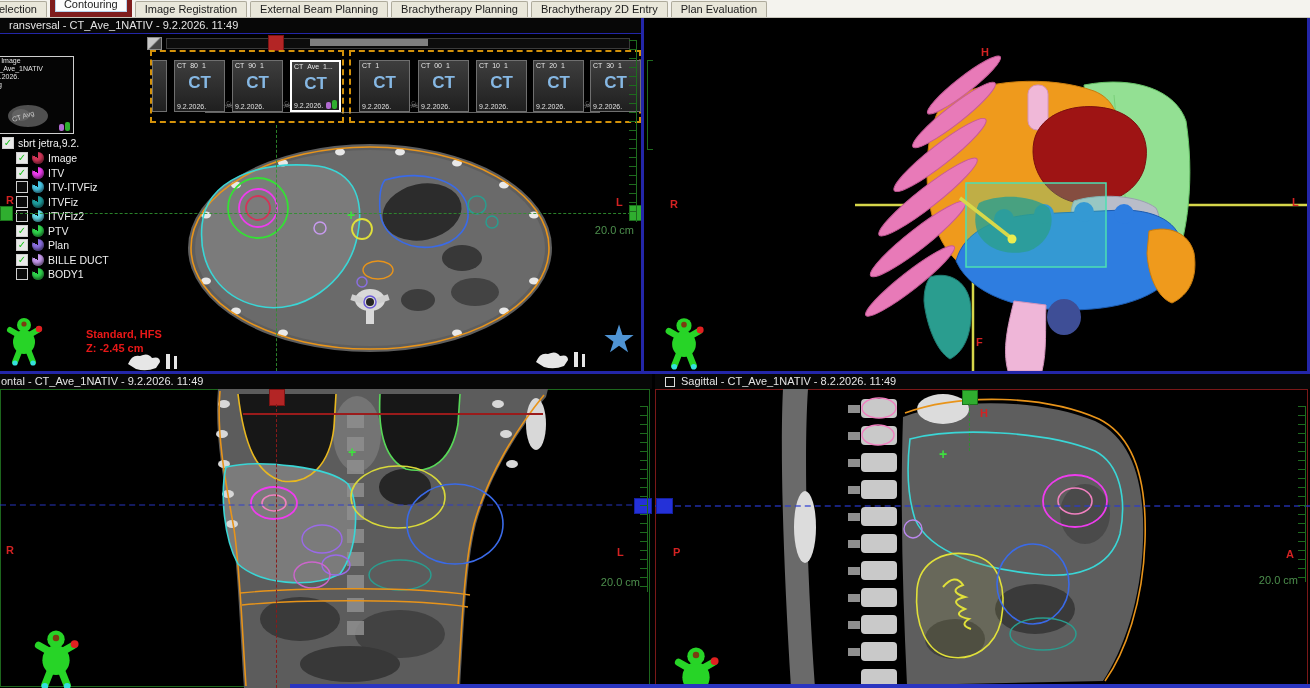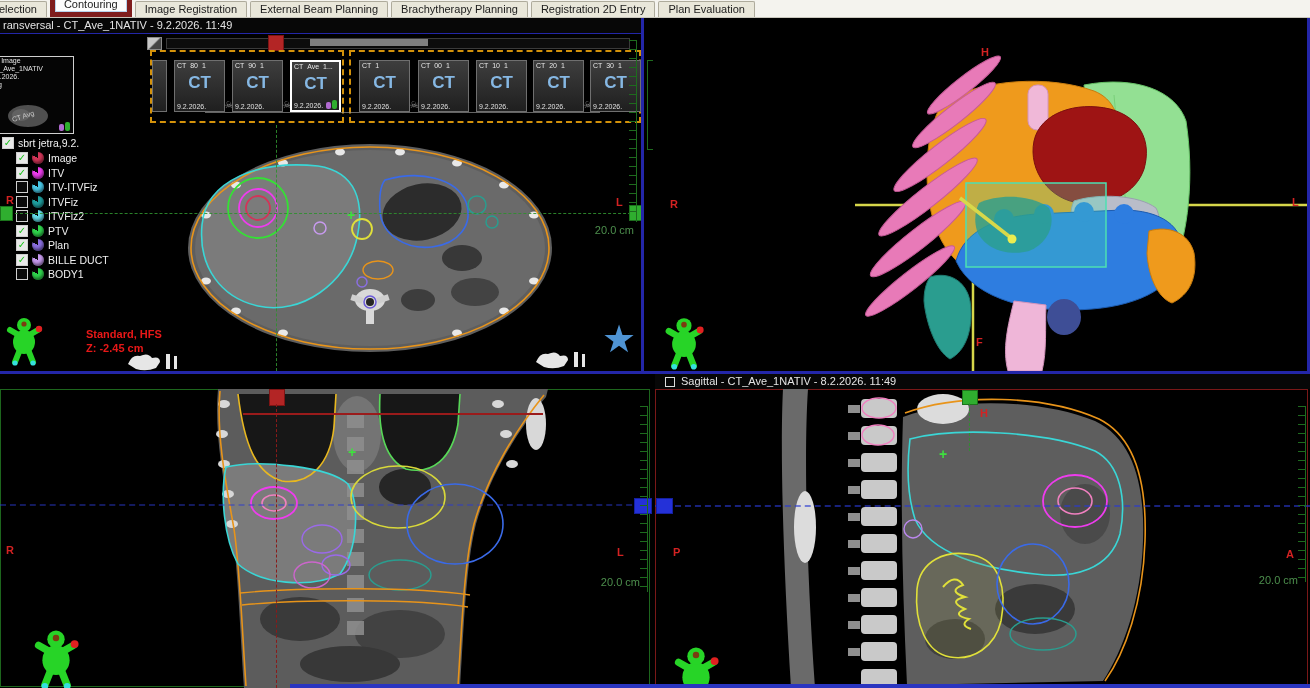--- a/index.html
+++ b/index.html
@@ -99,27 +99,27 @@
     </g>
   </defs>
     </svg>
 
   <div id="tabbar">
       <div class="tab">election</div>
       <div class="tab active">Contouring</div>
       <div class="tab">Image Registration</div>
       <div class="tab">External Beam Planning</div>
       <div class="tab">Brachytherapy Planning</div>
-      <div class="tab">Registration 2D Entry</div>
+      <div class="tab">Brachytherapy 2D Entry</div>
       <div class="tab">Plan Evaluation</div>
     </div>
 
   <div class="vp" id="vp-trans" style="left:0;top:18px;width:641px;height:353px;">
     <div class="vp-title">
-      <span style="position:absolute;left:3px;">ransversal - CT_Ave_1NATIV - 9.2.2026. 11:49</span>
+      <span style="position:absolute;left:9px;">ransversal - CT_Ave_1NATIV - 9.2.2026. 11:49</span>
     </div>
     <div style="position:absolute;left:0;top:15px;width:641px;border-top:1px solid #2326a8;"></div>
 
     <div class="corner-ico" style="left:147px;top:19px;"></div>
     <div class="scroll-track" style="left:166px;top:20px;width:462px;height:9px;"></div>
     <div class="scroll-loaded" style="left:310px;top:21px;width:118px;height:7px;"></div>
     <div class="handle h-red" style="left:268px;top:17px;width:14px;height:14px;"></div>
 
     <div class="dash-group" style="left:150px;top:32px;width:194px;height:73px;">
         <div class="thumb partial" style="left: 0px;">
@@ -356,20 +356,23 @@
     <span class="red-l" style="left:337px;top:28px;">H</span>
     <span class="red-l" style="left:26px;top:180px;">R</span>
     <span class="red-l" style="left:648px;top:178px;">L</span>
     <span class="red-l" style="left:332px;top:318px;">F</span>
     <svg class="gman" style="left:16px;top:298px;" width="48" height="54" viewBox="0 0 40 50">
         <use href="#gman"></use>
       </svg>
   </div>
 
   <div class="vp" id="vp-frontal" style="left:0;top:374px;width:652px;height:314px;">
+    <div class="vp-title">
+      <span style="position:absolute;left:1px;">ontal - CT_Ave_1NATIV - 9.2.2026. 11:49</span>
+    </div>
     <div class="content-border" style="left:0;top:15px;width:650px;height:298px;border:1px solid #1d661d;"></div>
 
     <svg class="ct" style="left:0;top:15px;" width="652" height="299" viewBox="0 0 652 299">
       <path d="M218,0 C214,45 224,95 232,140 C238,180 240,240 244,299 L460,299 C464,235 466,175 476,135 C490,85 520,38 546,8 L548,0 Z" fill="#5c5c5c"></path>
       <path d="M238,5 C244,55 256,85 282,92 C310,96 330,75 334,38 L336,5 Z" fill="#171717"></path>
       <path d="M380,5 C378,40 384,70 406,80 C432,86 452,70 458,35 L460,5 Z" fill="#171717"></path>
       <ellipse cx="357" cy="45" rx="24" ry="38" fill="#747474"></ellipse>
       <path d="M226,78 C260,70 330,78 348,95 C360,115 358,160 340,185 C310,200 260,195 238,175 C224,150 220,105 226,78 Z" fill="#7b7b7b"></path>
       <ellipse cx="405" cy="98" rx="26" ry="18" fill="#262626"></ellipse>
       <ellipse cx="300" cy="230" rx="40" ry="22" fill="#3a3a3a"></ellipse>

